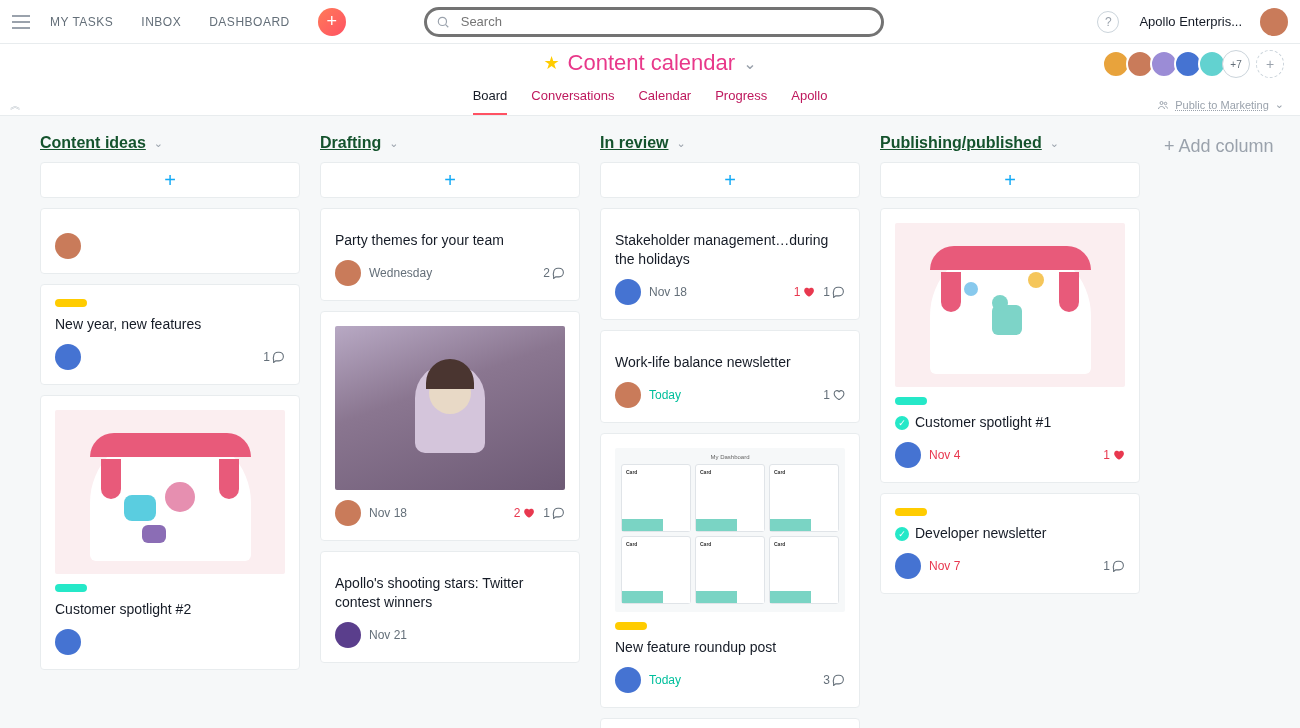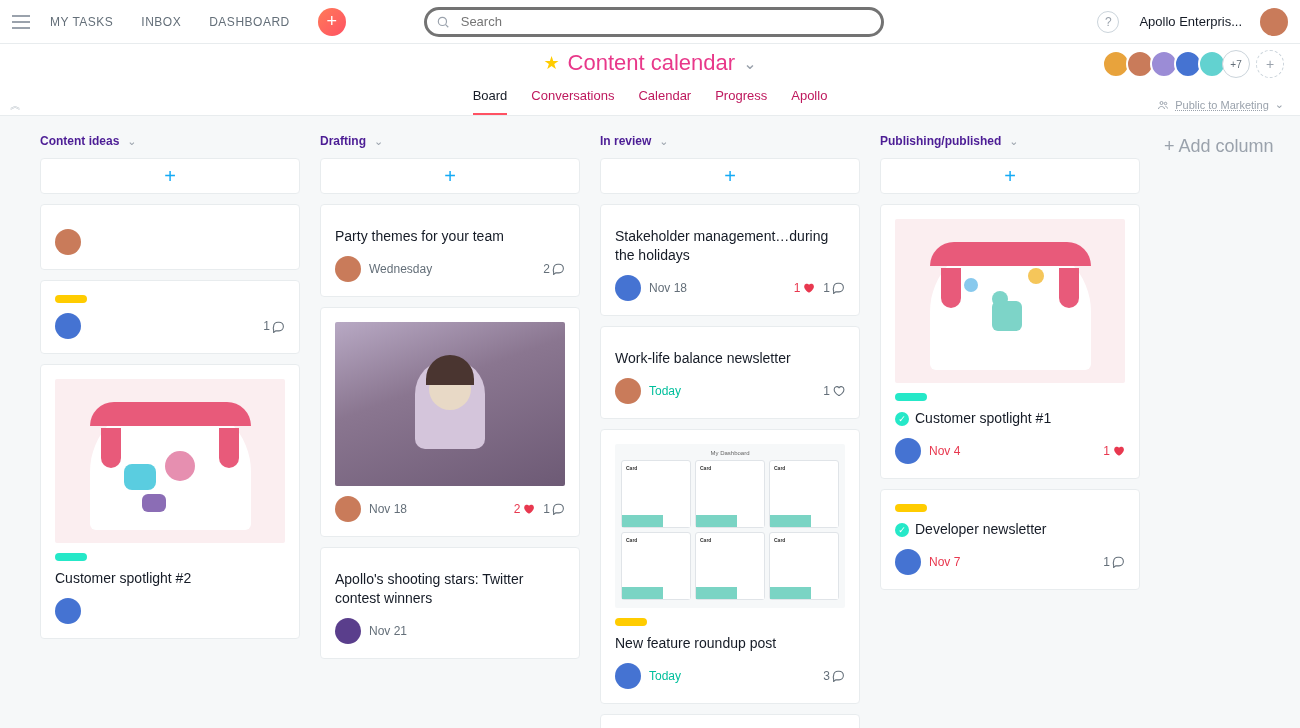--- a/index.html
+++ b/index.html
@@ -27,21 +27,21 @@
 .member-more { width: 28px; height: 28px; border-radius: 50%; border: 1px solid #cbd4db; display: flex; align-items: center; justify-content: center; font-size: 10px; color: #646f79; background: #fff; margin-left: -4px; cursor: pointer; }
 .member-add { width: 28px; height: 28px; border-radius: 50%; border: 1px dashed #cbd4db; display: flex; align-items: center; justify-content: center; font-size: 14px; color: #9aa2ac; background: #fff; margin-left: 6px; cursor: pointer; }
 .tab-row { display: flex; justify-content: center; gap: 24px; margin-top: 6px; }
 .tab { font-size: 13px; color: #be185d; padding: 6px 0 10px 0; cursor: pointer; border-bottom: 2px solid transparent; }
 .tab.active { color: #151b26; border-bottom-color: #ff5263; font-weight: 500; text-align: center; }
 .privacy-row { position: absolute; right: 16px; bottom: 4px; display: flex; align-items: center; gap: 6px; font-size: 11px; color: #9aa2ac; cursor: pointer; }
 .privacy-row span.label { text-decoration: underline dotted; }
 .board { padding: 18px 40px; display: flex; gap: 20px; align-items: flex-start; height: calc(728px - 44px - 64px); overflow-x: auto; overflow-y: hidden; }
 .column { width: 260px; flex: 0 0 260px; }
 .col-header { display: flex; align-items: center; gap: 8px; margin-bottom: 10px; cursor: pointer; }
-.col-title { font-size: 12px; font-weight: 600; color: #4c1d95; }
+.col-title { font-size: 16px; font-weight: 600; color: #14532d; text-decoration: underline; }
 .col-chevron { color: #9aa2ac; font-size: 11px; }
 .add-card-btn { background: #fff; border: 1px solid #e8ecee; border-radius: 4px; height: 36px; display: flex; align-items: center; justify-content: center; color: #14aaf5; font-size: 20px; margin-bottom: 10px; cursor: pointer; }
 .cards { display: flex; flex-direction: column; gap: 10px; max-height: 540px; overflow-y: auto; }
 .card { background: #fff; border: 1px solid #e8ecee; border-radius: 4px; padding: 14px; cursor: pointer; }
 .card-cover { width: 100%; height: 164px; border-radius: 2px; margin-bottom: 10px; position: relative; overflow: hidden; }
 .tags { display: flex; gap: 6px; margin-bottom: 8px; }
 .tag { width: 32px; height: 8px; border-radius: 4px; }
 .card-title { font-size: 14px; color: #151b26; line-height: 1.35; margin-top: 8px; }
 .card-footer { display: flex; align-items: center; gap: 8px; margin-top: 10px; }
 .small-avatar { width: 26px; height: 26px; border-radius: 50%; }
@@ -129,20 +129,21 @@
         <div class="card">
           <div class="card-footer">
             <div class="avatar small-avatar" style="background:#c97b5a"></div>
             <div class="footer-right"></div>
           </div>
         </div>
         <div class="card">
           <div class="tags">
             <div class="tag" style="background:#ffcc00"></div>
           </div>
+          <div class="card-title">New year, new features</div>
           <div class="card-footer">
             <div class="avatar small-avatar" style="background:#4573d2"></div>
             <div class="footer-right">
               <span class="comment-badge">1<svg width="13" height="13" viewBox="0 0 24 24" fill="none" stroke="currentColor" stroke-width="2">
                   <path d="M21 12a8 8 0 0 1-8 8H7l-4 3v-5a8 8 0 0 1 0-6 8 8 0 0 1 8-8h2a8 8 0 0 1 8 8z"></path>
                 </svg></span>
             </div>
           </div>
         </div>
         <div class="card">

